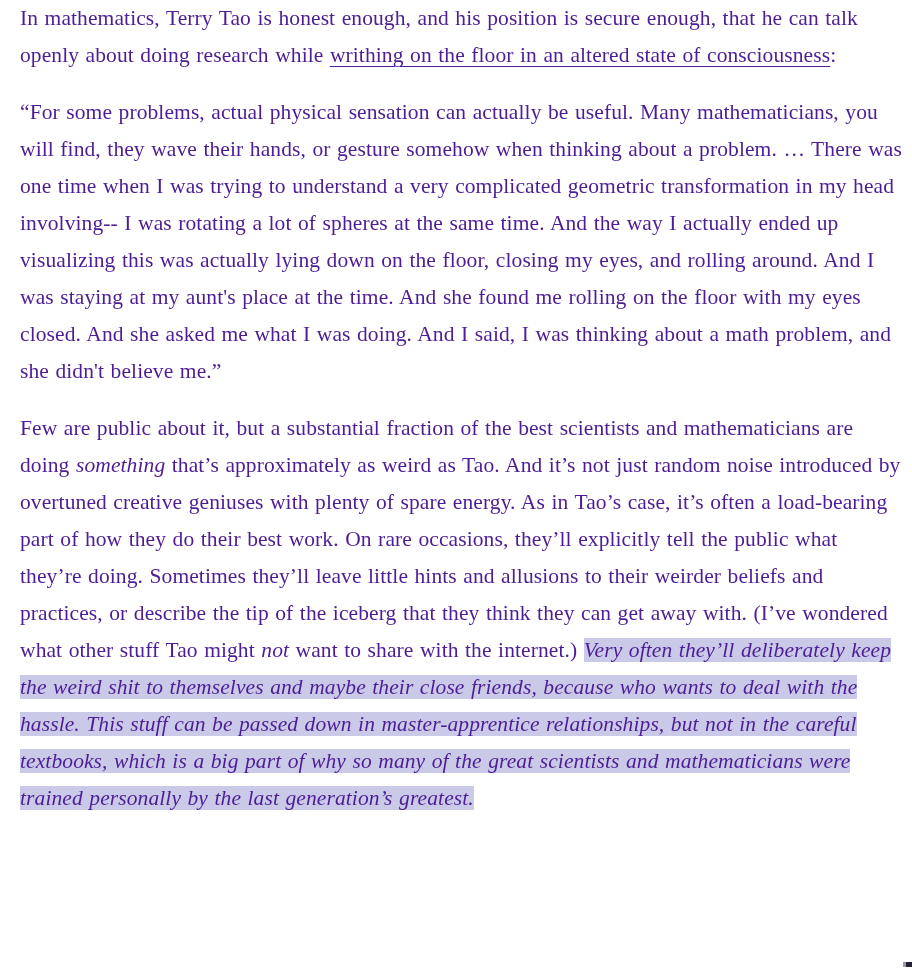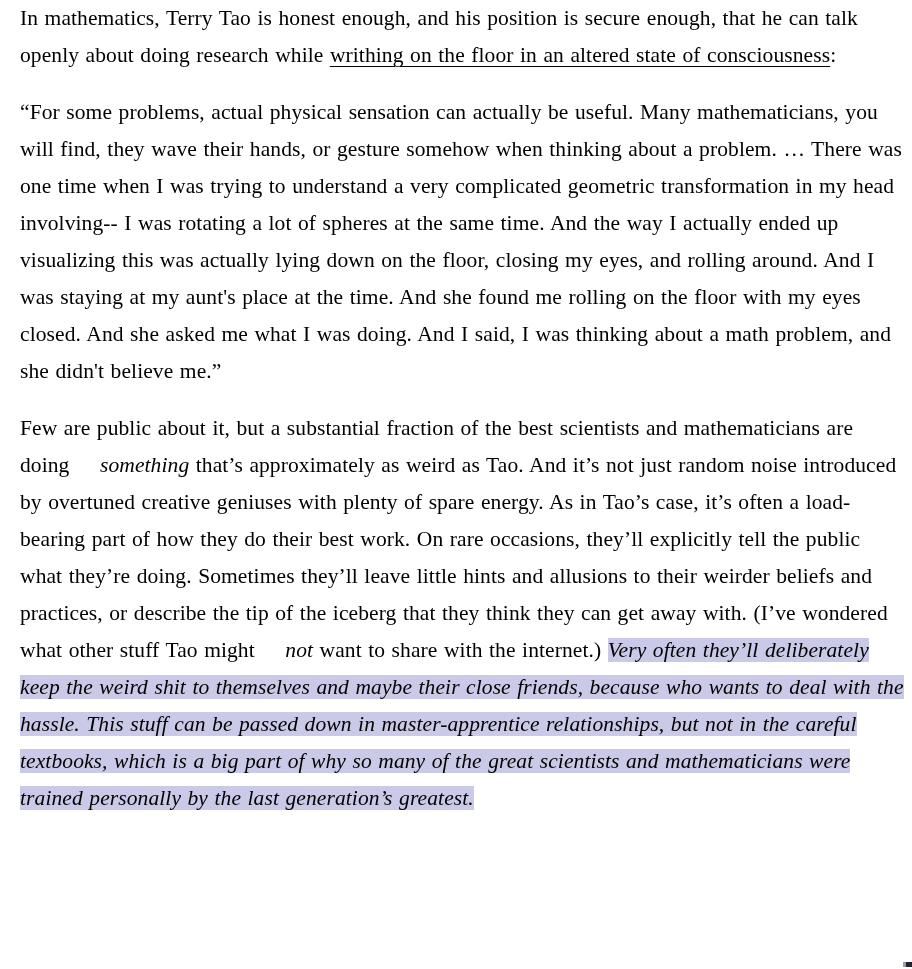--- a/index.html
+++ b/index.html
@@ -7,32 +7,32 @@
     padding: 0;
     width: 912px;
     height: 969px;
     overflow: hidden;
     background: #ffffff;
   }
   .article {
     box-sizing: border-box;
     width: 912px;
     padding: 0 8px 0 20px;
-    color: #000000;
+    color: #4c1d95;
     font-family: "Liberation Serif", "DejaVu Serif", serif;
   }
   .para {
     margin: 0 0 20px 0;
     font-size: 21.5px;
     line-height: 37px;
     word-spacing: 1px;
     letter-spacing: 0.1px;
   }
   .run-plain { }
-  .run-italic { font-style: italic; margin-left: 24px; }
+  .run-italic { font-style: italic; }
   .run-link {
     color: inherit;
     text-decoration: underline;
     text-decoration-thickness: 1px;
     text-underline-offset: 4px;
     cursor: pointer;
   }
   .run-highlight {
     background-color: #cacae8;
     font-style: italic;

